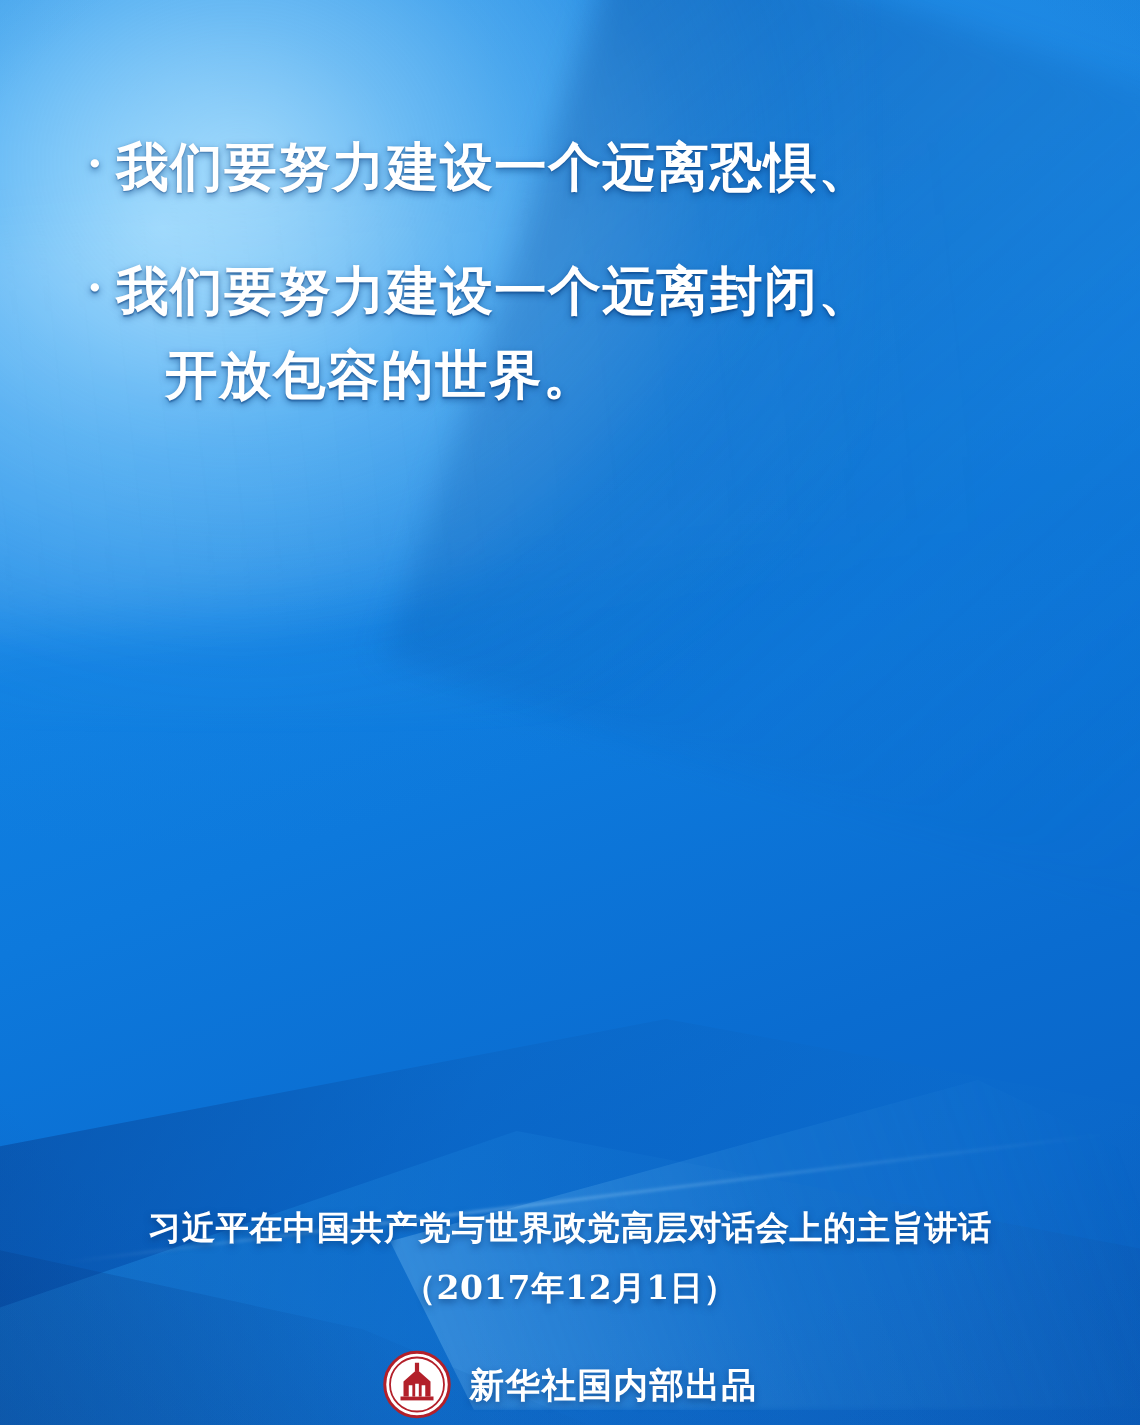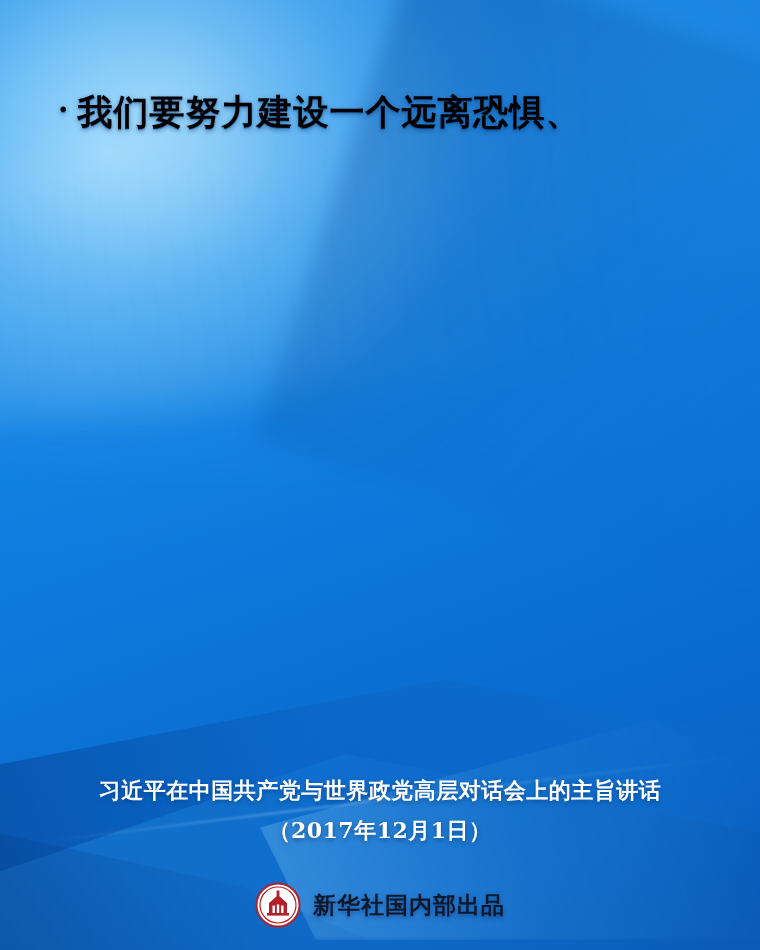--- a/index.html
+++ b/index.html
@@ -115,21 +115,21 @@
   .quote-item {
     margin-bottom: 26px;
   }
   .quote-item:last-child { margin-bottom: 0; }
 
   .line {
     font-family: "DejaVu Serif", "Liberation Serif", serif;
     font-weight: bold;
     font-size: 35px;
     line-height: 1.62;
-    color: #000000;
+    color: #ffffff;
     letter-spacing: 1px;
     text-shadow:
       0 2px 5px rgba(4,55,120,0.55),
       0 1px 1px rgba(4,55,120,0.45);
     white-space: nowrap;
   }
   .line-first {
     text-indent: 0;
   }
   .line-second {
@@ -138,58 +138,58 @@
   .bullet {
     display: inline-block;
     margin-right: 8px;
     font-size: 30px;
     vertical-align: 4px;
   }
 
   
   .footer {
     margin-top: auto;
-    padding-bottom: 22px;
+    padding-bottom: 4px;
     text-align: center;
   }
   .source-line {
     font-family: "DejaVu Serif", "Liberation Serif", serif;
     font-size: 22px;
     font-weight: bold;
     color: #ffffff;
     letter-spacing: 0.5px;
     text-shadow: 0 2px 5px rgba(4,45,105,0.55);
     margin-bottom: 10px;
   }
   .date-line {
     font-family: "DejaVu Serif", "Liberation Serif", serif;
     font-size: 22px;
     font-weight: bold;
     color: #ffffff;
     letter-spacing: 0.5px;
     text-shadow: 0 2px 5px rgba(4,45,105,0.55);
-    margin-bottom: 36px;
+    margin-bottom: 26px;
   }
 
   .brand-row {
     display: flex;
     align-items: center;
     justify-content: center;
     gap: 12px;
   }
   .brand-logo {
     width: 46px;
     height: 46px;
     flex: 0 0 auto;
   }
   .brand-text {
     font-family: "DejaVu Serif", "Liberation Serif", serif;
     font-size: 23px;
     font-weight: bold;
-    color: #0f172a;
+    color: #ffffff;
     letter-spacing: 1px;
     text-shadow: 0 2px 4px rgba(4,45,105,0.5);
   }
 </style>
 </head>
 <body>
 
 <div class="poster">
 
   <div class="bg-base"></div>
@@ -208,20 +208,26 @@
 
     <div class="quote-block">
 
       <div class="quote-item">
         <div class="line line-first">
           <span class="bullet">·</span><span>我们要努力建设一个远离恐惧、</span>
         </div>
       </div>
 
 
+      <div class="quote-item">
+        <div class="line line-first">
+          <span class="bullet">·</span><span>我们要努力建设一个远离封闭、</span>
+        </div>
+        <div class="line line-second">开放包容的世界。</div>
+      </div>
 
 
     </div>
 
     <div class="footer">
       <div class="source-line">习近平在中国共产党与世界政党高层对话会上的主旨讲话</div>
       <div class="date-line">（2017年12月1日）</div>
 
       <div class="brand-row">
         <span class="brand-logo">

